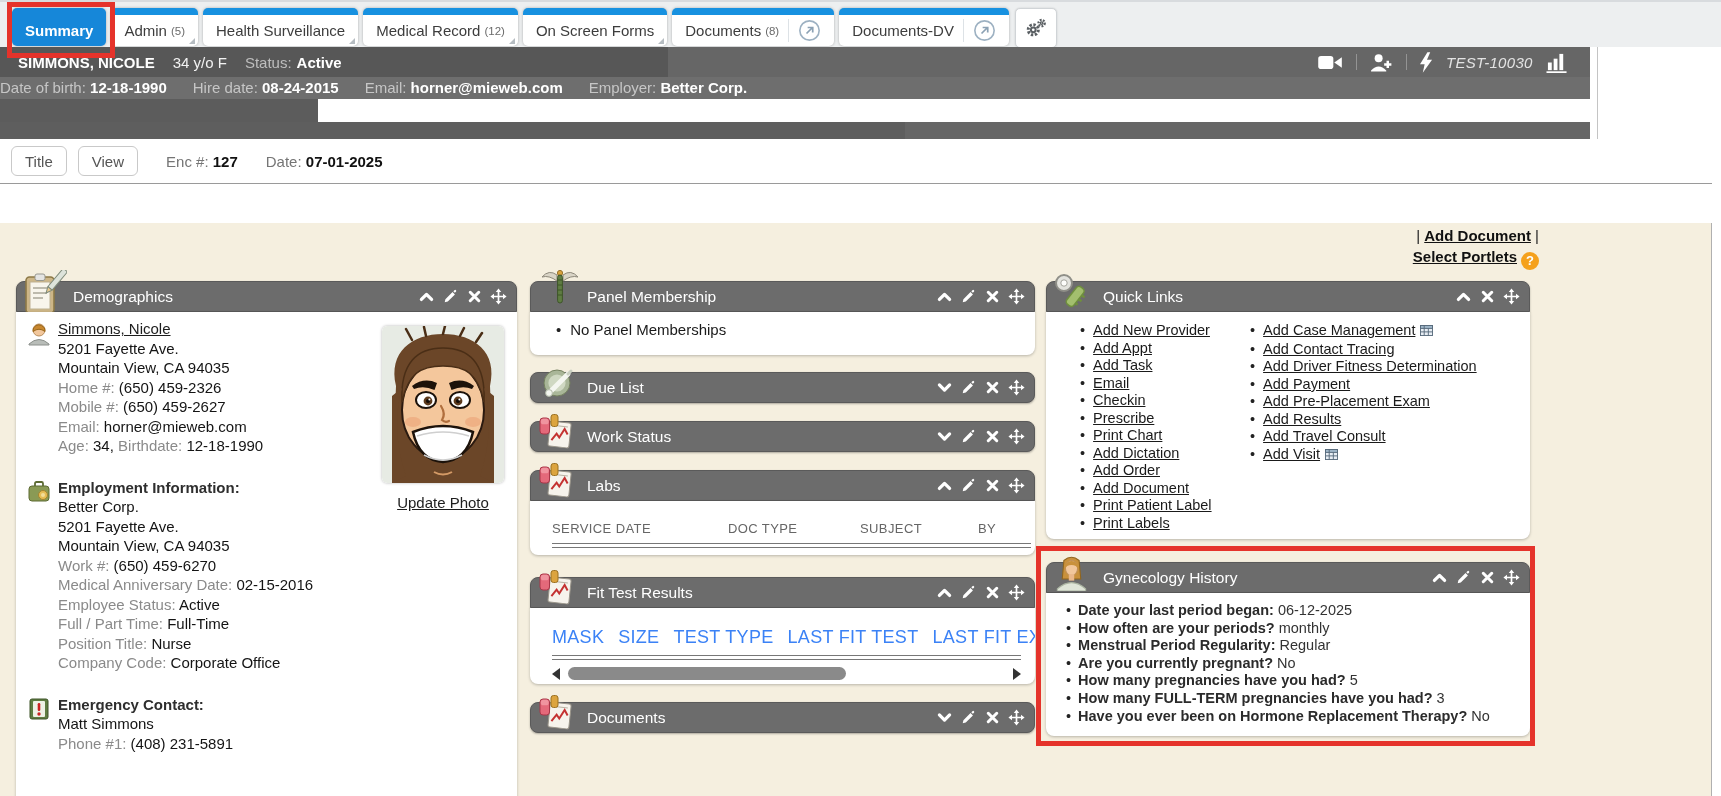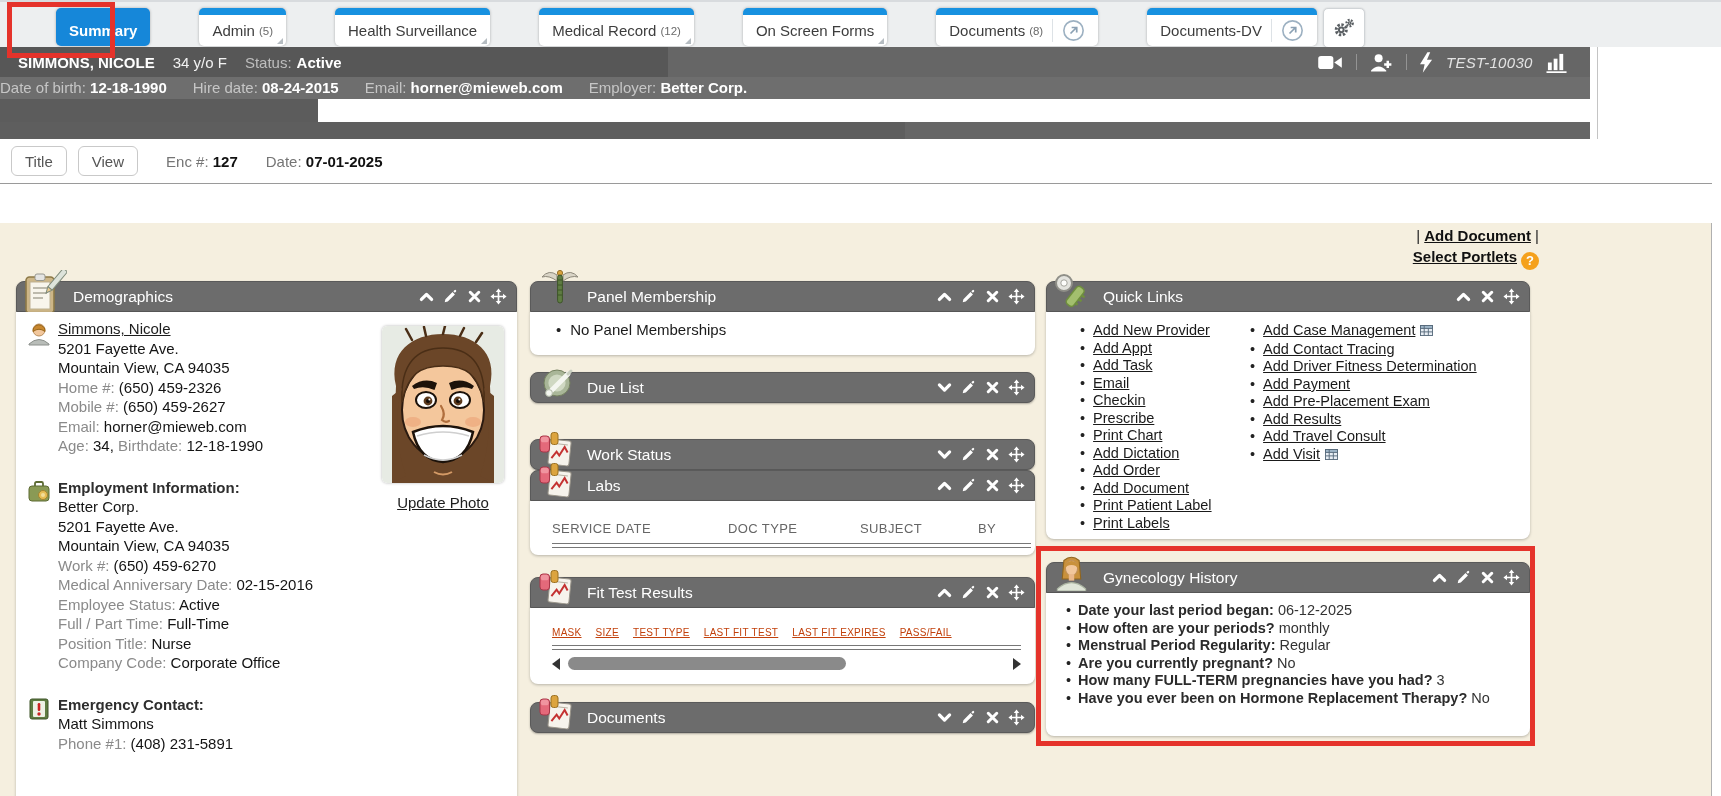--- a/index.html
+++ b/index.html
@@ -5,21 +5,21 @@
   html,body{margin:0;padding:0;background:#fff;}
   #screen{position:relative;width:1721px;height:796px;overflow:hidden;background:#fff;
           font-family:"Liberation Sans",sans-serif;color:#222;}
   
   #tabbar{position:absolute;left:0;top:0;width:1721px;height:47px;background:#edeff0;
           border-top:2px solid #d8dbde;box-sizing:border-box;display:flex;align-items:flex-start;
           padding:6px 0 0 12px;gap:6px;}
   .tabs{display:flex;gap:5px;}
   .tab{position:relative;display:flex;align-items:center;background:#fff;border-top:7px solid #1791e0;
        border-radius:5px;height:38px;box-sizing:border-box;padding:0 13px;font-size:15px;color:#3d3d3d;
-       box-shadow:0 0 3px rgba(0,0,0,.28);cursor:pointer;white-space:nowrap;margin-left:44px;}
+       box-shadow:0 0 3px rgba(0,0,0,.28);cursor:pointer;white-space:nowrap;}
   .tab.active{background:#1687d9;border-top-color:#1687d9;color:#fff;font-weight:bold;}
   .tab-count{font-size:11.5px;color:#6b6b6b;margin-left:4px;}
   .tab-count:empty{display:none;}
   .tab-ext{display:flex;align-items:center;margin-left:9px;padding-left:9px;border-left:1px solid #dde2e6;}
   .tab-ext svg{width:23px;height:23px;}
   .tab-corner{position:absolute;right:3px;bottom:2px;width:0;height:0;
               border-left:6px solid transparent;border-bottom:6px solid #b5bcc1;}
   .gear-btn{display:flex;align-items:center;justify-content:center;background:#fff;border:1px solid #d0d4d7;
             border-radius:5px;width:40px;height:38px;box-shadow:0 0 2px rgba(0,0,0,.15);cursor:pointer;}
   
@@ -85,34 +85,34 @@
   .dname{color:#1d1d1d;text-decoration:underline;cursor:pointer;font-size:15px;line-height:19.5px;}
   .dsec-title{font-weight:bold;color:#2e2e2e;font-size:15px;line-height:19.5px;}
   #demo-pad{height:7px;}
   .photo-wrap{position:absolute;right:12px;top:14px;width:124px;text-align:center;}
   .photo-wrap svg{border-radius:5px;box-shadow:0 0 3px rgba(0,0,0,.3);}
   .upd-link{display:inline-block;margin-top:7px;font-size:15px;color:#1d1d1d;text-decoration:underline;cursor:pointer;}
   
   #p-panel{left:530px;top:58px;width:505px;}
   #p-panel .pbody{height:43px;}
   #p-due{left:530px;top:149px;width:505px;}
-  #p-work{left:530px;top:216px;width:505px;border-radius:7px;}
+  #p-work{left:530px;top:198px;width:505px;border-radius:7px;}
   #p-labs{left:530px;top:247px;width:505px;}
   #p-labs .pbody{height:54px;padding:20px 4px 0 22px;}
   #p-fit{left:530px;top:354px;width:505px;}
   #p-fit .pbody{height:76px;padding:19px 14px 0 22px;}
   #p-docs{left:530px;top:479px;width:505px;}
   .simple-list{margin:0;padding:9px 0 0 26px;list-style:none;}
   .simple-list li{font-size:15px;color:#1a1a1a;line-height:18px;}
   .simple-list li::before{content:"\2022";margin-right:9px;color:#222;}
   .labs-grid{display:grid;grid-template-columns:176px 132px 118px 1fr;}
   .labs-grid span{font-size:13px;color:#666;letter-spacing:.4px;}
   .double-rule{margin-top:7px;height:3px;border-top:1px solid #777;border-bottom:1px solid #777;}
   .fit-heads{display:flex;gap:14px;}
-  .fit-heads a{font-size:10px;color:#c2410c;text-decoration:underline;letter-spacing:.3px;cursor:pointer;white-space:nowrap;}
+  .fit-heads a{font-size:18px;color:#3b82f6;letter-spacing:.3px;cursor:pointer;white-space:nowrap;}
   .hscroll{display:flex;align-items:center;margin-top:7px;gap:6px;}
   .arr{width:0;height:0;cursor:pointer;}
   .arr-l{border-top:6px solid transparent;border-bottom:6px solid transparent;border-right:8px solid #333;}
   .arr-r{border-top:6px solid transparent;border-bottom:6px solid transparent;border-left:8px solid #333;}
   .track{flex:1;height:13px;position:relative;}
   .thumb{position:absolute;left:2px;top:0;width:63%;height:13px;background:#8a8a8a;border-radius:7px;cursor:grab;}
   
   #p-quick{left:1046px;top:58px;width:484px;}
   #p-quick .pbody{height:227px;}
   .ql-col{position:absolute;top:10px;margin:0;padding:0;list-style:none;}
@@ -724,20 +724,21 @@
             </svg>
         </span>
       </div>
       <div class="pbody">
         <ul class="gyn-list">
 
         <li><span class="q">Date your last period began:</span> <span class="a">06-12-2025</span></li>
             <li><span class="q">How often are your periods?</span> <span class="a">monthly</span></li>
             <li><span class="q">Menstrual Period Regularity:</span> <span class="a">Regular</span></li>
             <li><span class="q">Are you currently pregnant?</span> <span class="a">No</span></li>
+            <li><span class="q">How many pregnancies have you had?</span> <span class="a">5</span></li>
             <li><span class="q">How many FULL-TERM pregnancies have you had?</span> <span class="a">3</span></li>
             <li><span class="q">Have you ever been on Hormone Replacement Therapy?</span> <span class="a">No</span></li>
           </ul>
       </div>
     </div>
 
     <div class="redbox" id="red2"></div>
   </div>
 
   <div class="redbox" id="red1"></div>

